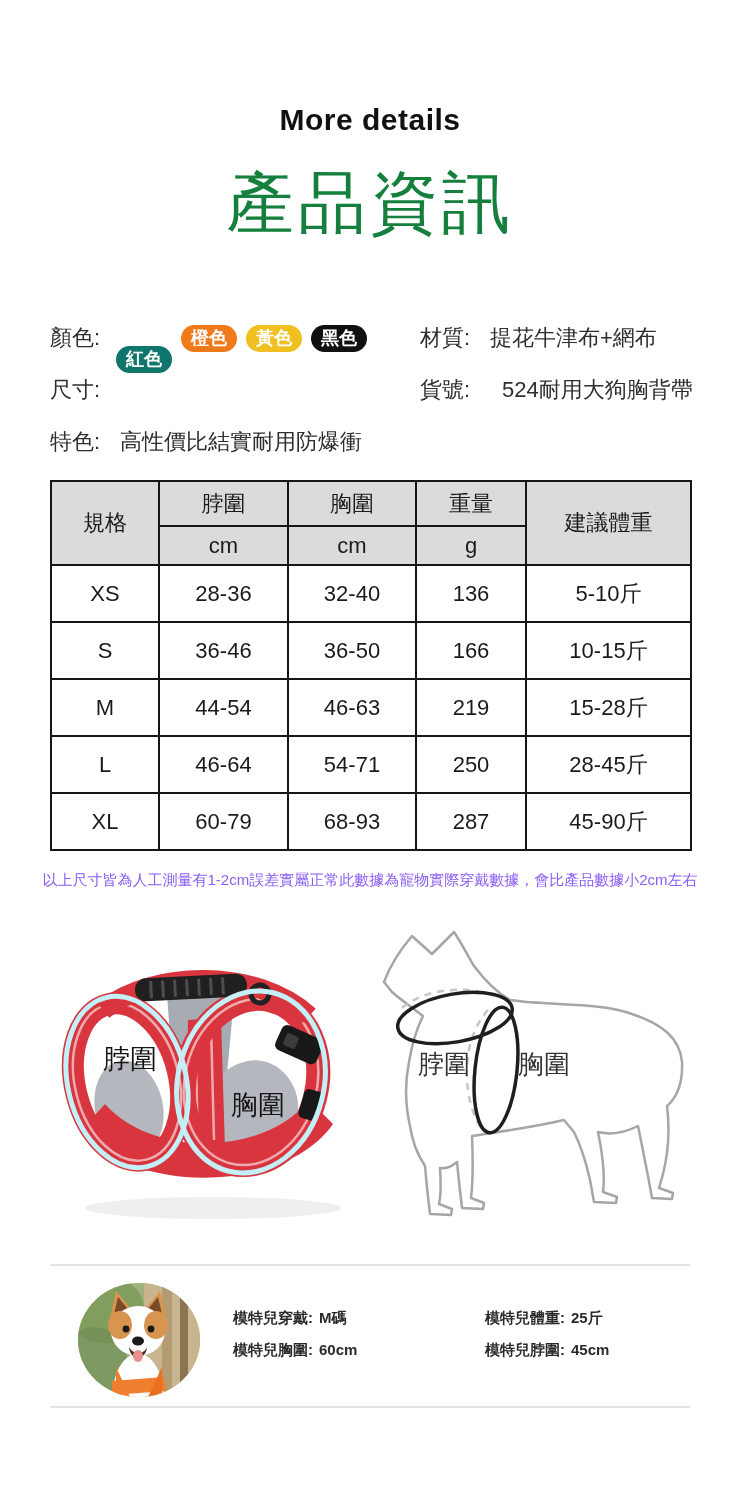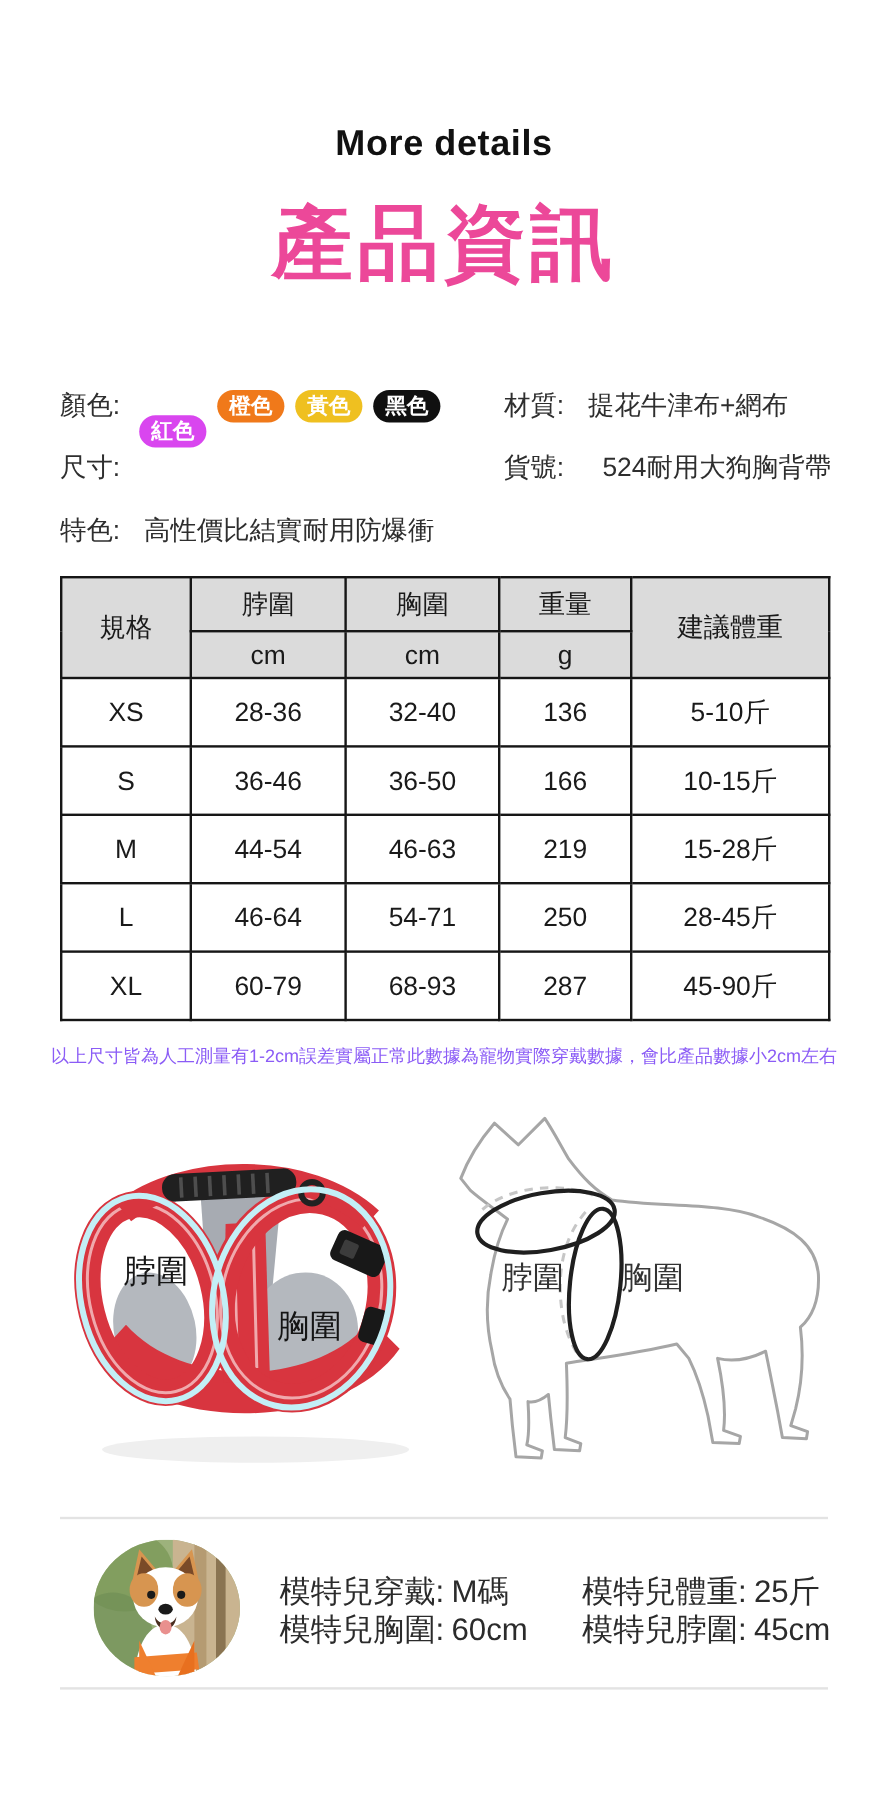--- a/index.html
+++ b/index.html
@@ -3,21 +3,21 @@
 <meta charset="utf-8">
 <style>
   html,body{margin:0;padding:0;background:#ffffff;}
   .page{
     position:relative;width:740px;height:1499px;background:#ffffff;overflow:hidden;
     font-family:"Liberation Sans","DejaVu Sans",sans-serif;color:#1a1a1a;
   }
   .subtitle{position:absolute;top:103px;left:0;width:740px;text-align:center;
     font-size:30px;font-weight:800;letter-spacing:0.5px;color:#111;}
   .title{position:absolute;top:158px;left:0;width:740px;text-align:center;
-    font-size:68px;font-weight:700;letter-spacing:4px;color:#ec4899;}
+    font-size:68px;font-weight:400;letter-spacing:4px;color:#15803d;}
   
   .attr-row{position:absolute;display:flex;align-items:center;height:30px;
     font-size:22px;color:#2e2e2e;white-space:nowrap;}
   .attr-label{width:66px;flex:0 0 66px;}
   .attr-value{margin-left:4px;}
   .pill{display:inline-block;height:27px;line-height:27px;padding:0 10px;margin-right:9px;
     border-radius:14px;color:#ffffff;font-size:18px;font-weight:700;}
   
   .size-table{position:absolute;left:50px;top:480px;border-collapse:collapse;
     table-layout:fixed;width:640px;}
@@ -27,35 +27,35 @@
   .size-table thead{background:#dbdbdb;}
   .h1{height:43px;} .h2{height:37px;}
   .size-table tbody td{height:55px;background:#ffffff;}
   .note{position:absolute;top:871px;left:0;width:740px;text-align:center;
     font-size:15px;color:#8b5cf6;}
   
   .fig{position:absolute;}
   .divider{position:absolute;left:50px;width:640px;height:2px;background:#e3e3e3;}
   .model-photo{position:absolute;left:78px;top:1283px;width:122px;height:114px;
     border-radius:50%;overflow:hidden;}
-  .mi{position:absolute;font-size:26px;color:#2b2b2b;white-space:nowrap;}
+  .mi{position:absolute;font-size:15px;color:#2b2b2b;white-space:nowrap;font-weight:bold;}
   .mi .v{margin-left:6px;}
   svg text{font-family:"Liberation Sans","DejaVu Sans",sans-serif;}
 </style>
 </head>
 <body>
 
 <div class="page">
 
   <div class="subtitle">More details</div>
   <div class="title">產品資訊</div>
 
   <div class="attr-row" style="left:50px;top:323px;">
     <span class="attr-label">顏色:</span>
-    <span class="pill" style="background: #d946ef; margin-top: 43px;">紅色</span>
+    <span class="pill" style="background: #0f766e; margin-top: 43px;">紅色</span>
     <span class="pill" style="background: rgb(240, 121, 26);">橙色</span>
     <span class="pill" style="background: rgb(239, 192, 32);">黃色</span>
     <span class="pill" style="background: rgb(16, 16, 16);">黑色</span>
   </div>
   <div class="attr-row" style="left:420px;top:323px;">
     <span class="attr-label">材質:</span>
     <span class="attr-value">提花牛津布+網布</span>
   </div>
   <div class="attr-row" style="left:50px;top:375px;">
     <span class="attr-label">尺寸:</span>

